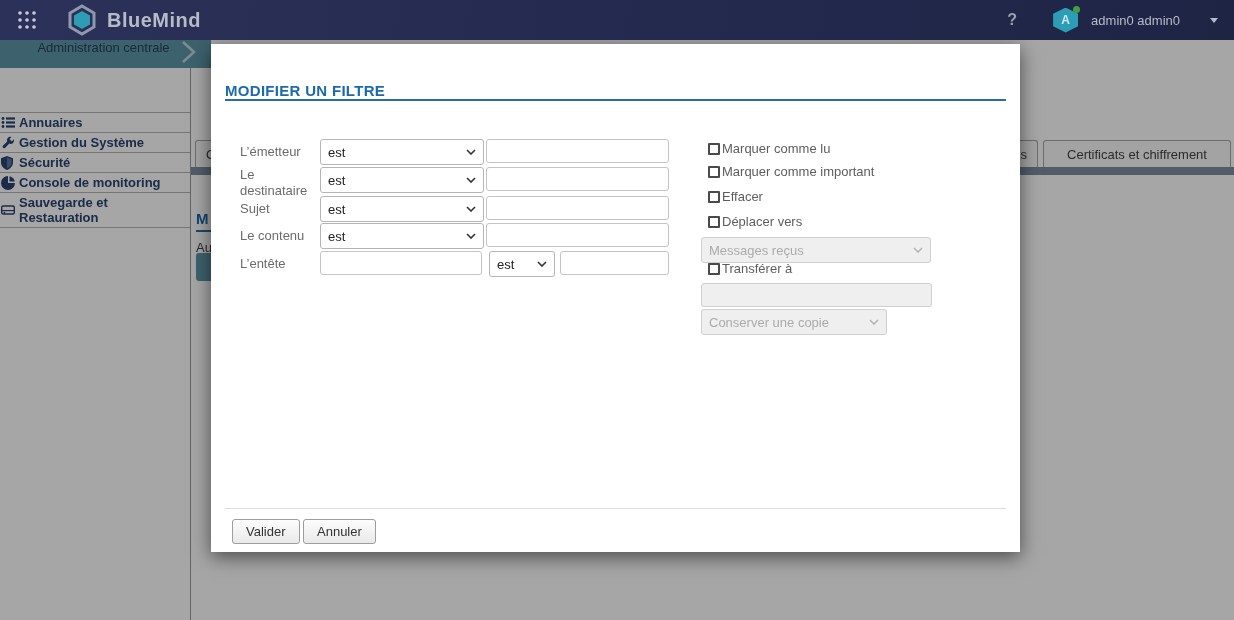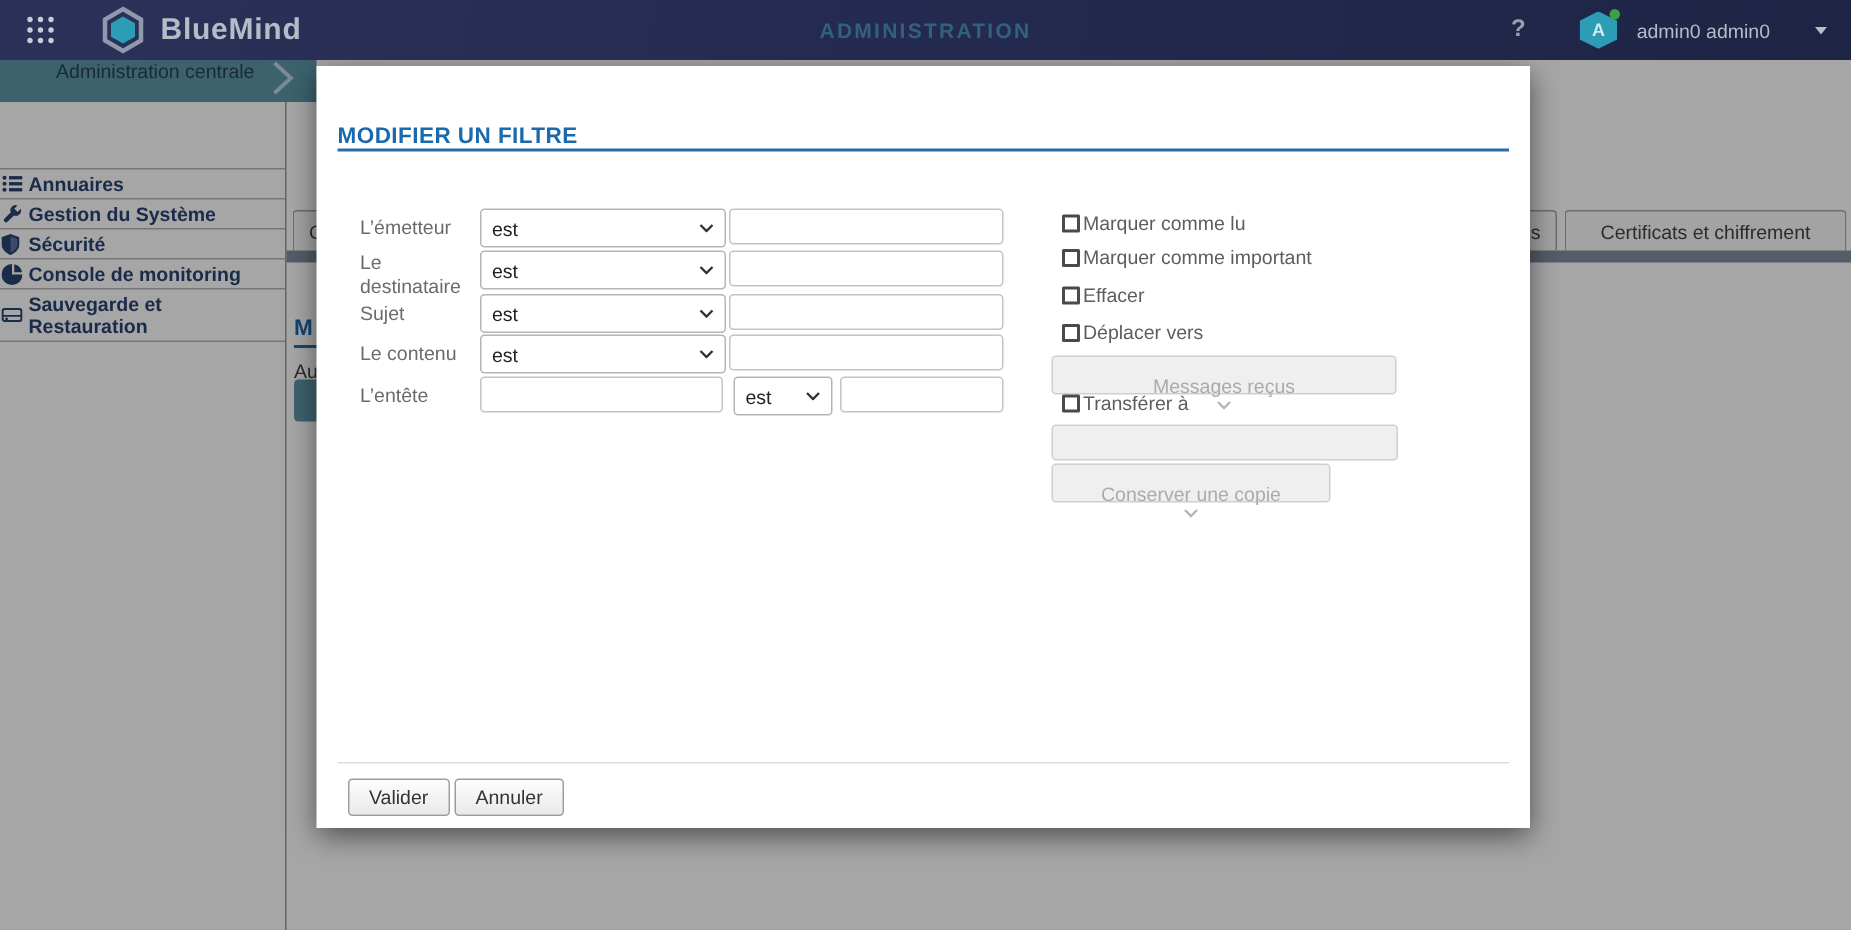--- a/index.html
+++ b/index.html
@@ -82,21 +82,21 @@
   .fsel span { flex:1; font-size:13px; color:#222; }
   .fsel svg { flex:0 0 10px; }
   .finput { position:absolute; height:24px; border:1px solid #c4c4c4; border-radius:3px;
             background:#fff; font-size:13px; color:#222; padding:0 6px;
             font-family:"Liberation Sans",sans-serif; }
 
   .cbrow { position:absolute; left:490px; display:flex; align-items:center; cursor:pointer;padding-left:7px; }
   .cbox { width:12px; height:12px; border:2px solid #4a4a4a; background:#fff; border-radius:1px; }
   .cblabel { font-size:13px; color:#5d5d5d; margin-left:2px; }
 
-  .fsel.disabled { background:#efefef; border-color:#cfcfcf; cursor:default;flex-direction:column; }
+  .fsel.disabled { background:#efefef; border-color:#cfcfcf; cursor:default; }
   .fsel.disabled span { color:#ababab; }
   .finput.disabled { background:#efefef; border-color:#cfcfcf; }
 
   .footer-rule { position:absolute; left:14px; right:14px; top:464px; border-top:1px solid #dcdcdc; }
   .btn { position:absolute; top:475px; height:25px; font-size:13px; color:#333;
          background:linear-gradient(#fdfdfd,#e9e9e9); border:1px solid #9d9d9d;
          border-radius:3px; padding:0 13px; cursor:pointer;
          font-family:"Liberation Sans",sans-serif; }
   .btn-ok { left:21px; }
   .btn-cancel { left:92px; }
@@ -122,21 +122,20 @@
           <circle cx="17" cy="17" r="1.8"></circle>
       </g>
     </svg>
     <div class="logo">
       <svg width="34" height="34" viewBox="0 0 34 34">
         <polygon points="17,3 29,10 29,24 17,31 5,24 5,10" fill="none" stroke="#8f99ae" stroke-width="3"></polygon>
         <polygon points="17,8 25,12.5 25,21.5 17,26 9,21.5 9,12.5" fill="#2d9db5"></polygon>
       </svg>
       <span class="brand">BlueMind</span>
     </div>
-    <div class="nav-title">ADMINISTRATION</div>
     <div class="nav-right">
       <span class="help">?</span>
       <div class="avatar">
         <div class="hex">A</div>
         <div class="presence"></div>
       </div>
       <span class="username">admin0 admin0</span>
       <span class="caret"></span>
     </div>
   </header>

